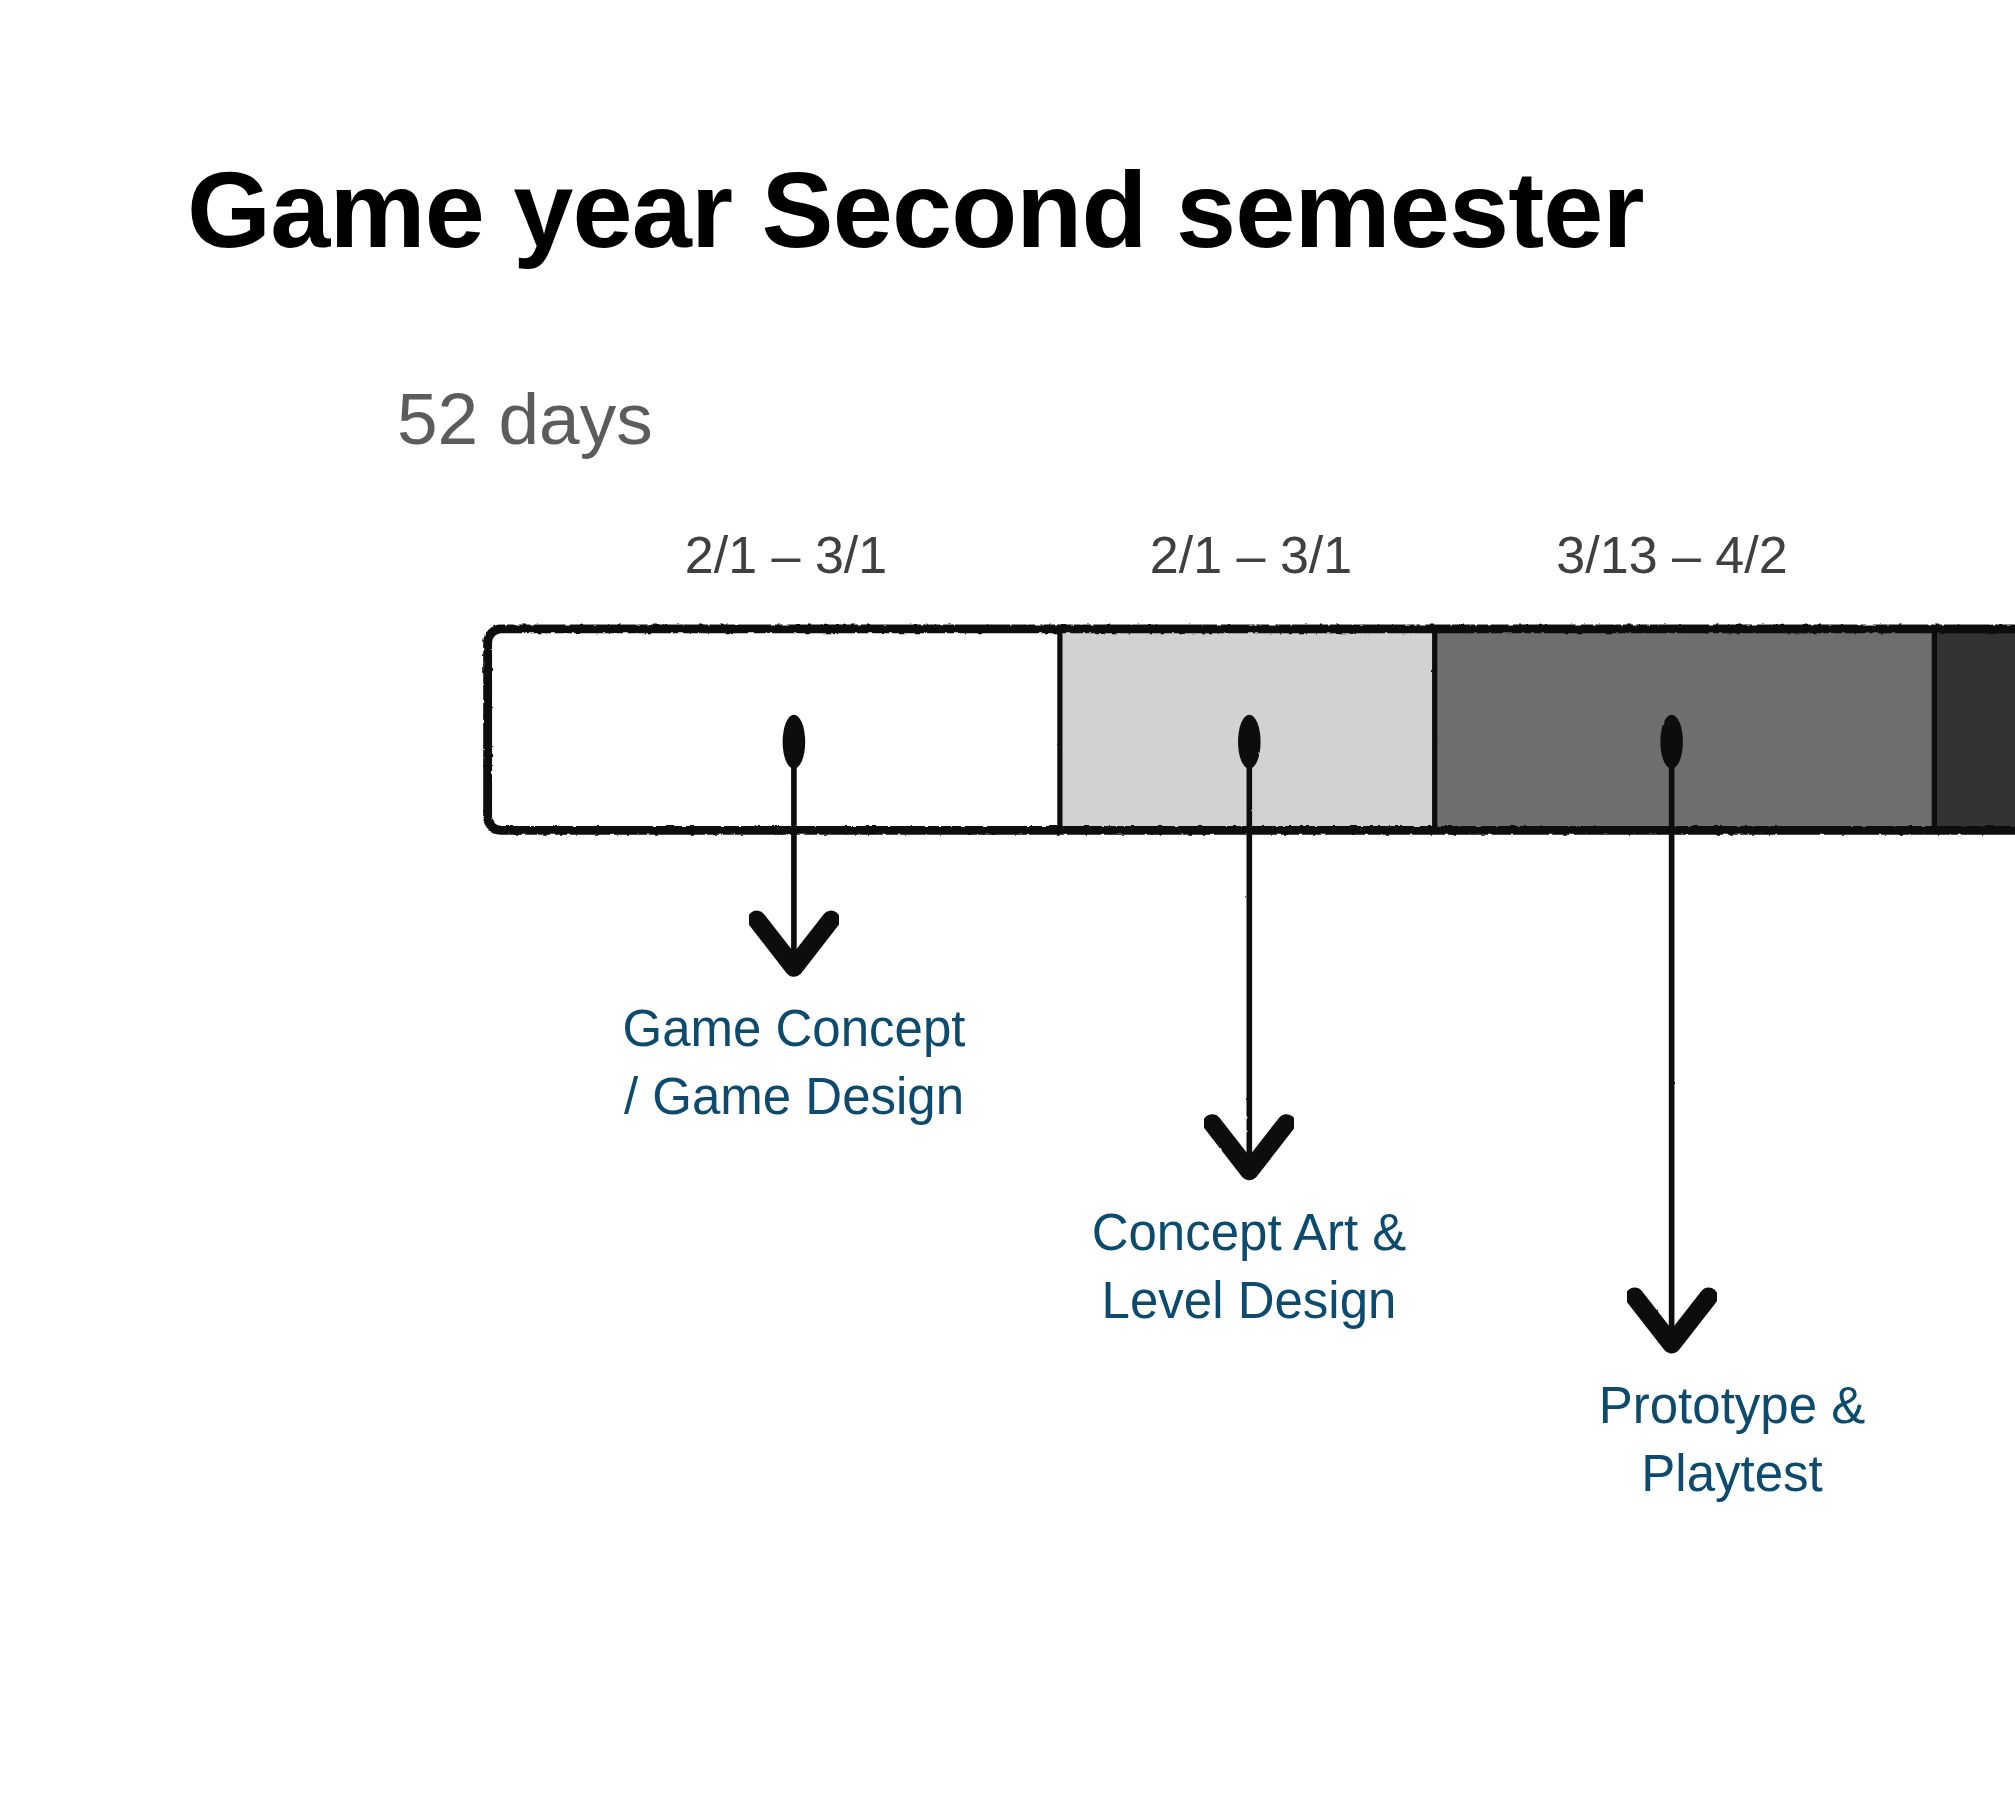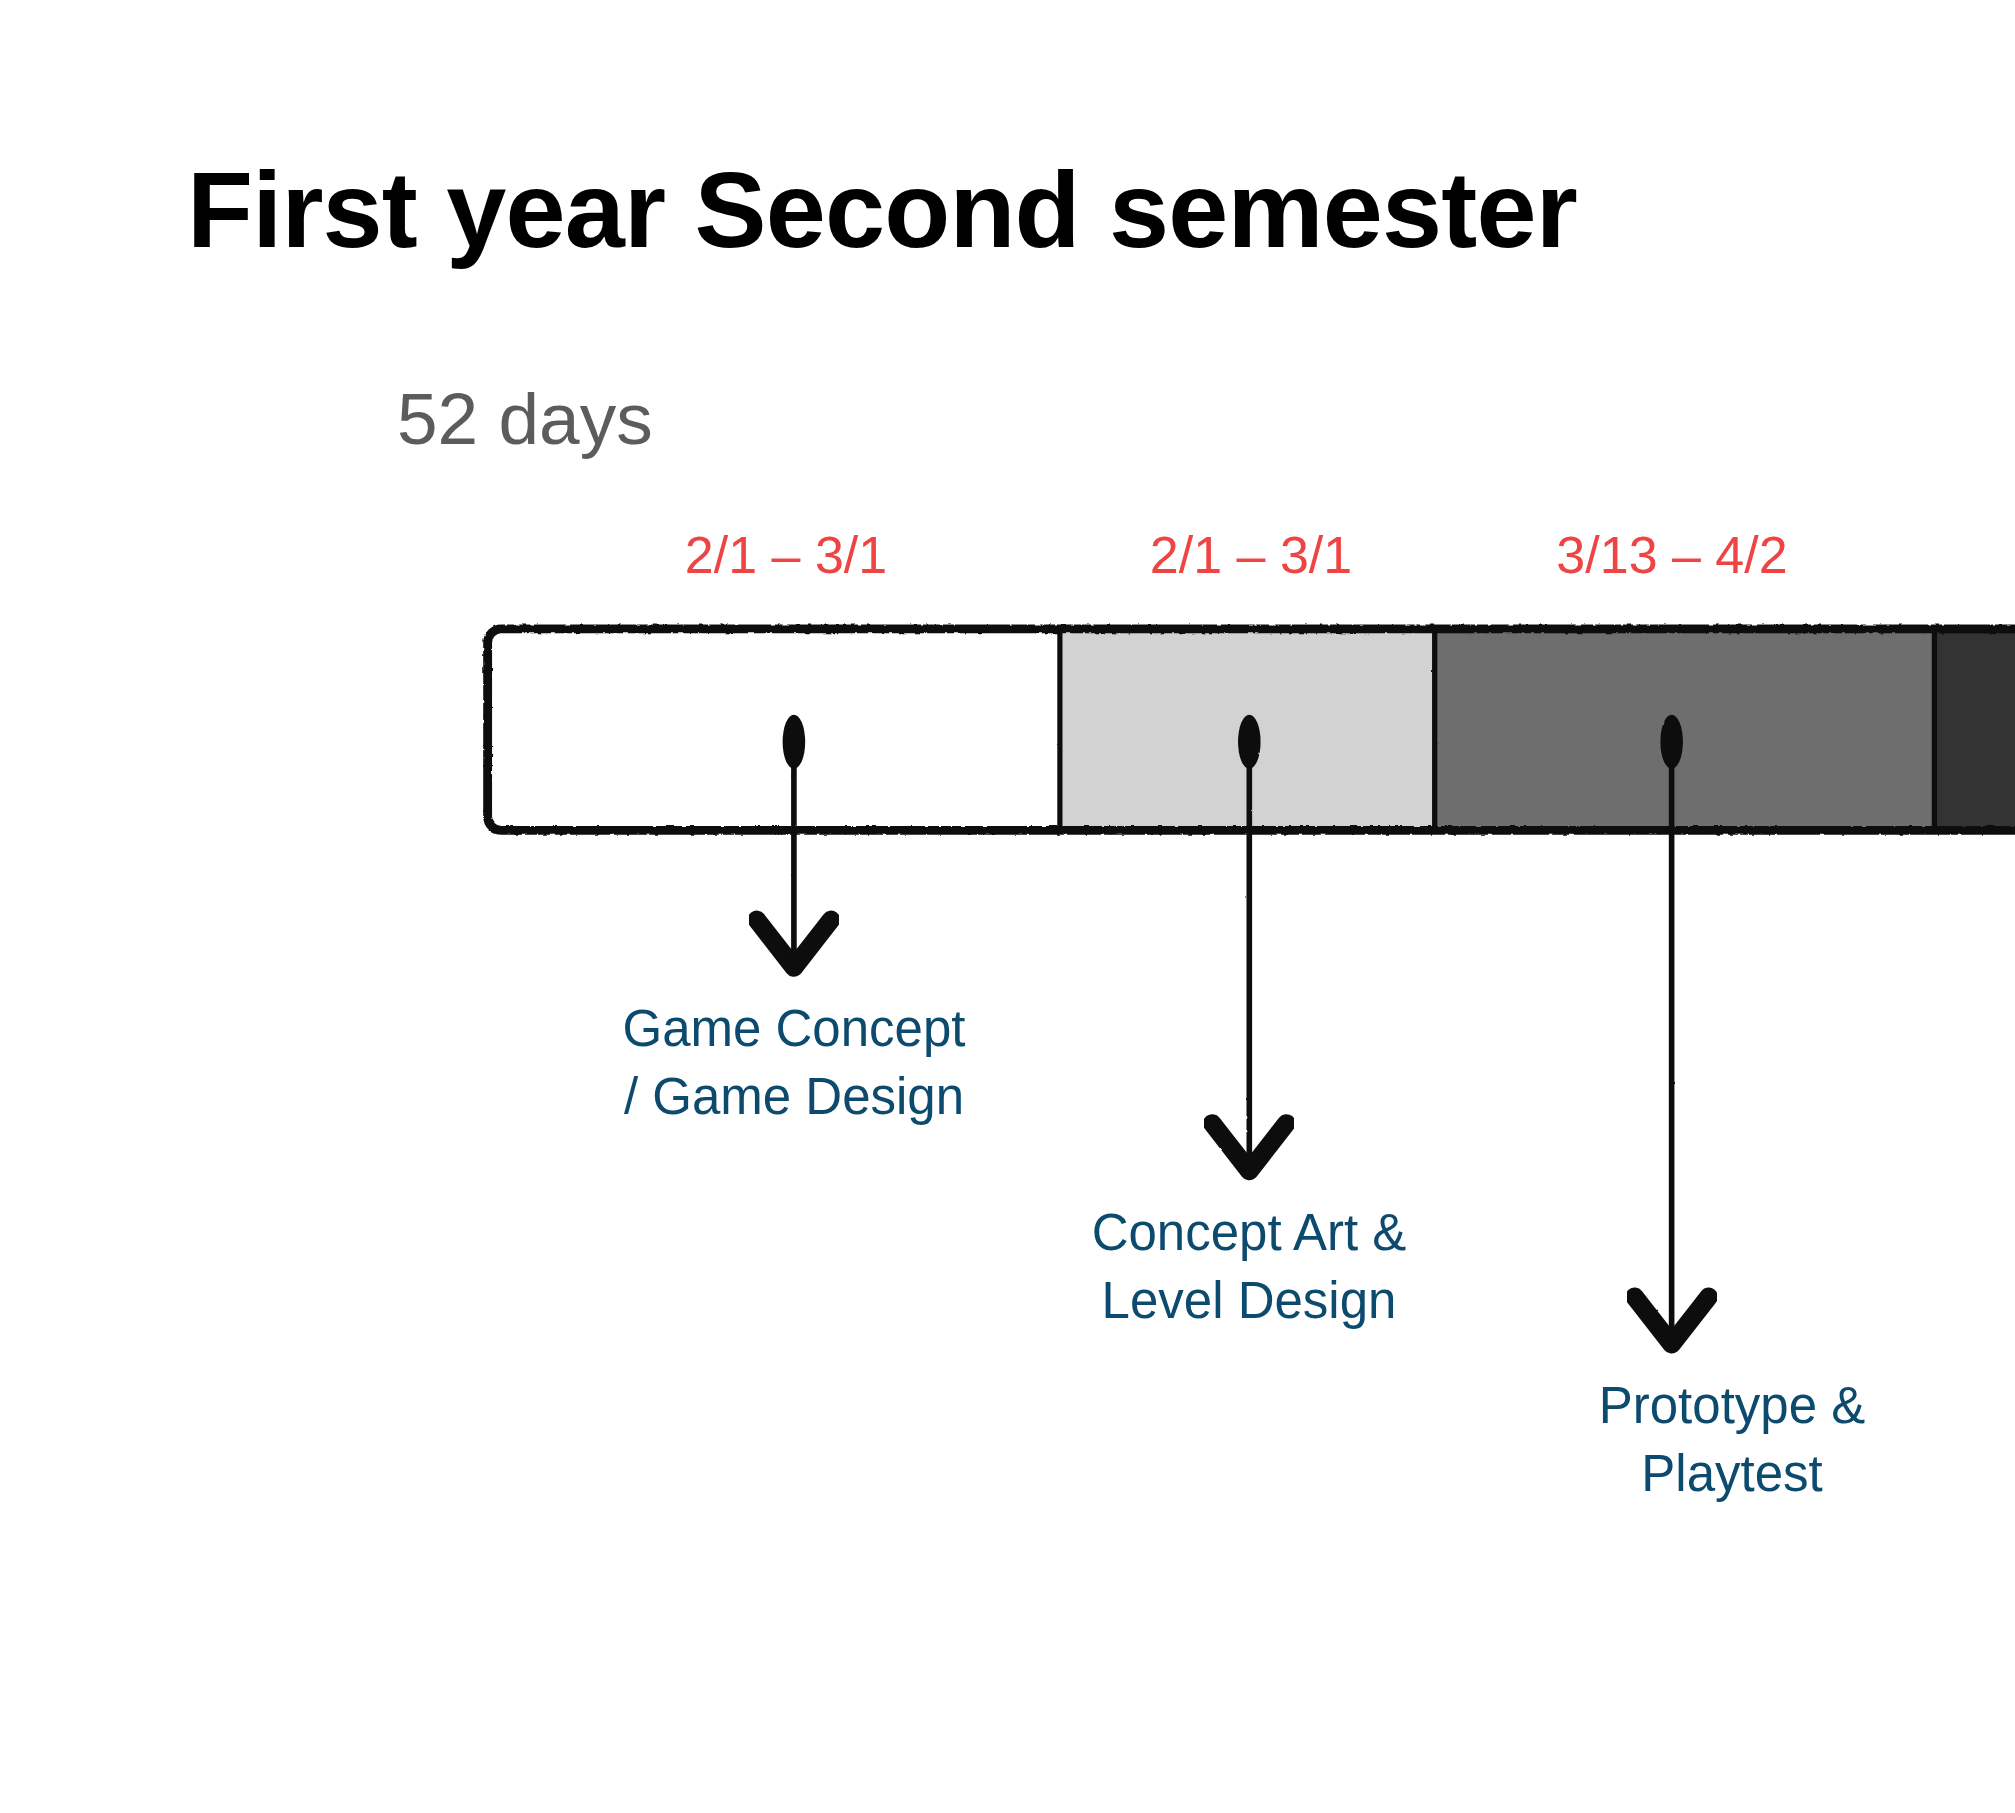--- a/index.html
+++ b/index.html
@@ -48,21 +48,21 @@
     line-height: 1.2;
     white-space: nowrap;
   }
 
   
   .date-label {
     position: absolute;
     top: 524px;
     font-size: 52px;
     font-weight: 400;
-    color: #ef4444;
+    color: #404040;
     white-space: nowrap;
     transform: translateX(-50%);
     line-height: 1.2;
   }
 
   
   .task-label {
     position: absolute;
     font-size: 51px;
     font-weight: 400;
@@ -81,21 +81,21 @@
     width: 3224px;
     height: 1814px;
     overflow: visible;
   }
 </style>
 </head>
 <body>
 
 <div id="stage">
 
-  <div id="page-title">First year Second semester</div>
+  <div id="page-title">Game year Second semester</div>
 
   <div id="duration-label">52 days</div>
 
   <div class="date-label" id="date-0" style="left: 786px;">2/1 – 3/1</div>
   <div class="date-label" id="date-1" style="left: 1251px;">2/1 – 3/1</div>
   <div class="date-label" id="date-2" style="left: 1672px;">3/13 – 4/2</div>
 
   <svg id="gantt-svg" viewBox="0 0 8000 4500">
     <defs>
       <filter id="rough" x="-6%" y="-6%" width="112%" height="112%">

